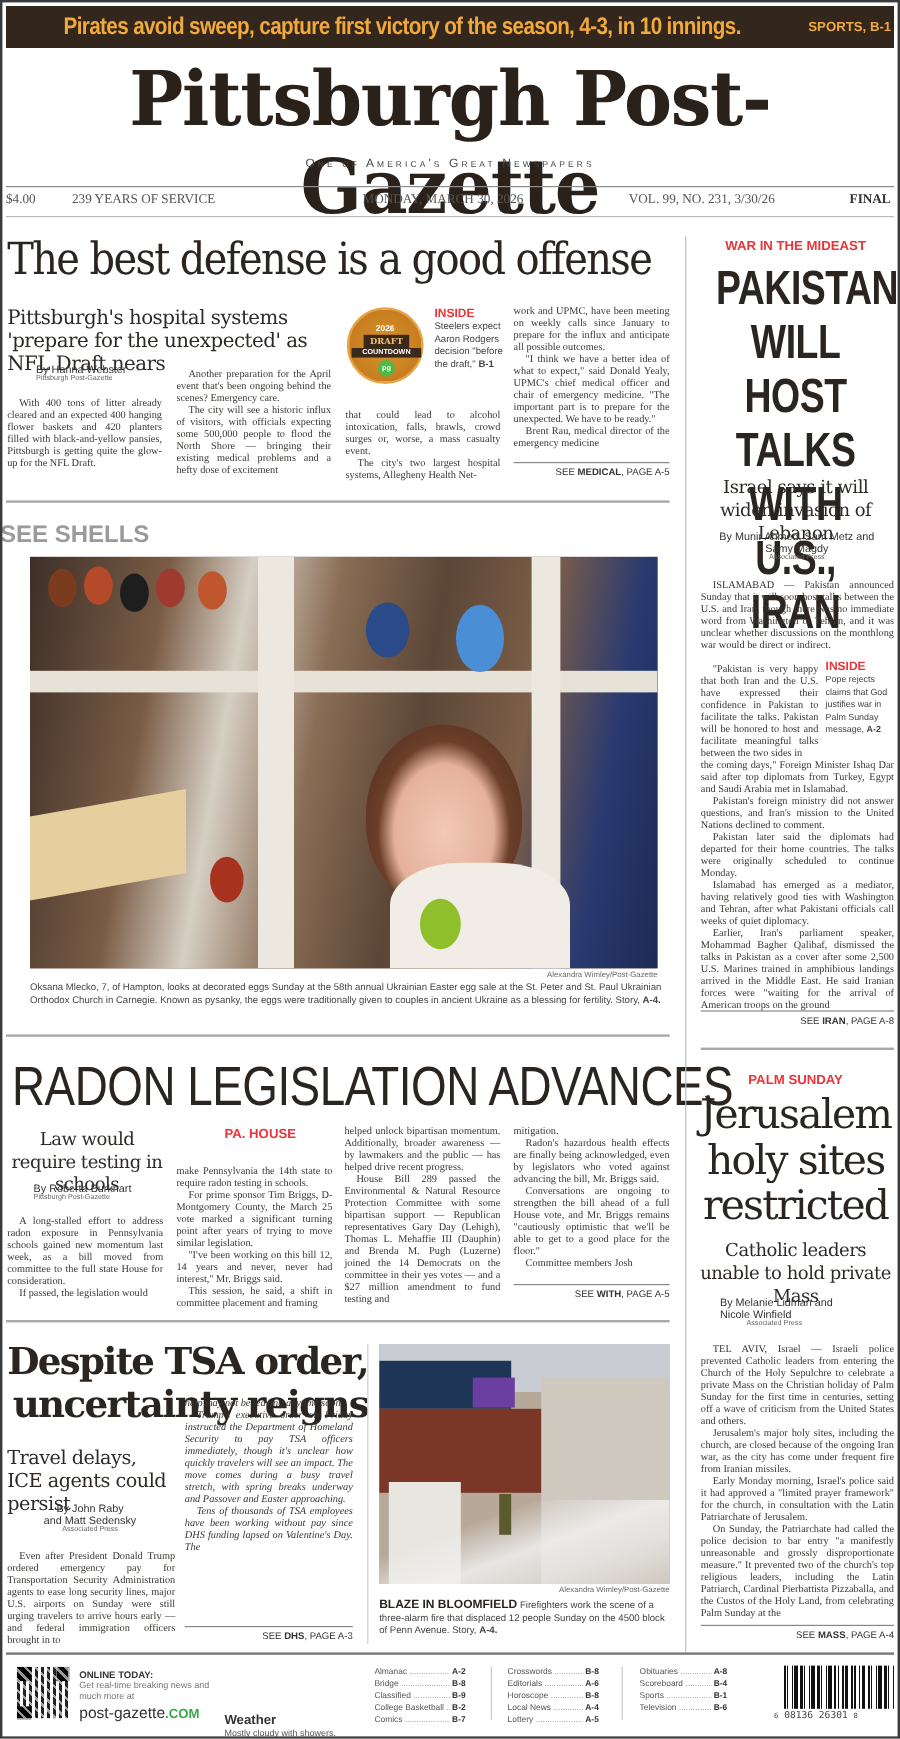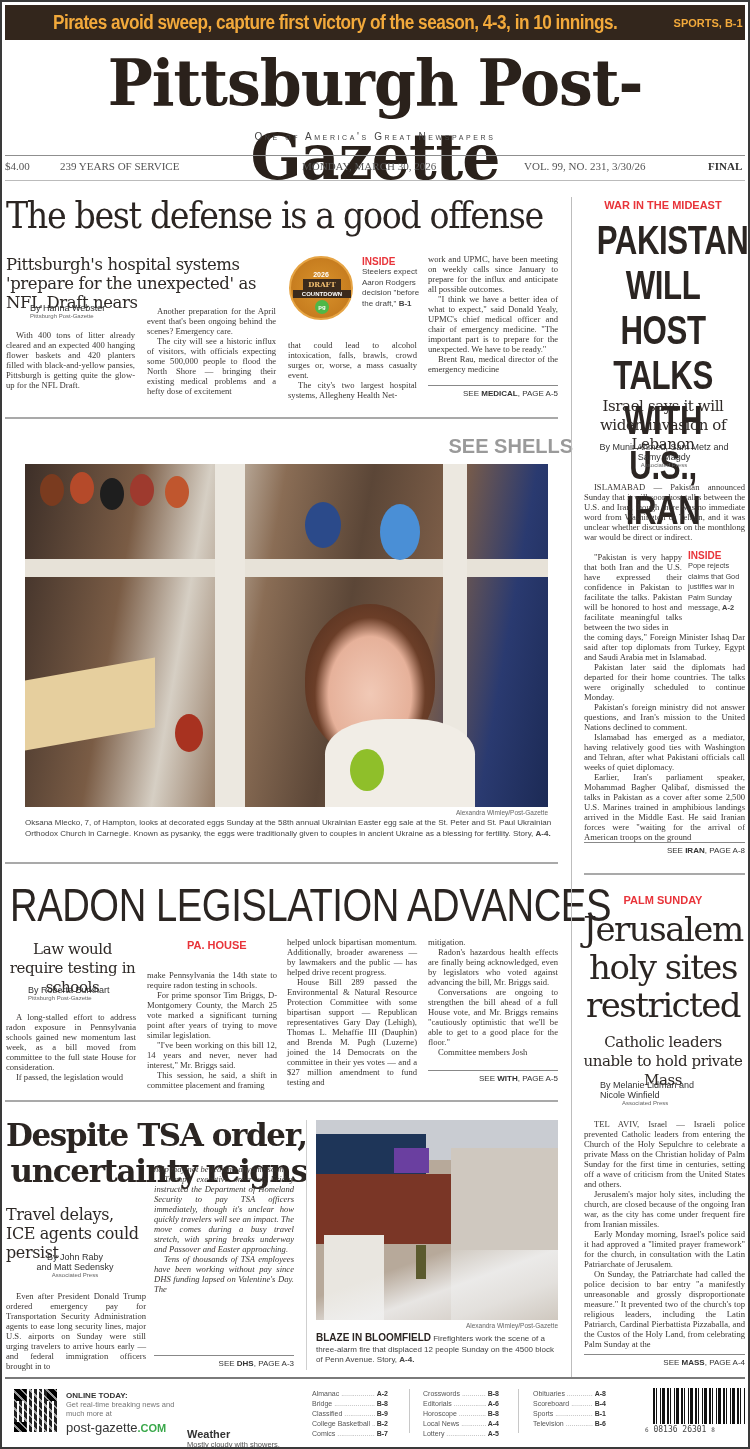--- a/index.html
+++ b/index.html
@@ -123,21 +123,21 @@
   <p style="text-indent:0">work and UPMC, have been meeting on weekly calls since January to prepare for the influx and anticipate all possible outcomes.</p>
   <p>"I think we have a better idea of what to expect," said Donald Yealy, UPMC's chief medical officer and chair of emergency medicine. "The important part is to prepare for the unexpected. We have to be ready."</p>
   <p>Brent Rau, medical director of the emergency medicine</p>
 </div>
 <div class="abs see" style="left:428px; top:385px; width:130px;">
   <span>SEE</span> <b>MEDICAL</b><span>, PAGE A-5</span>
 </div>
 
 <div class="abs" style="left:5px; top:417px; width:553px; height:2px; background:#a9a9a9"></div>
 
-<div class="abs" style="left:0; top:435px; width:573px; text-align:right; font-family:'Liberation Sans',sans-serif; font-weight:bold; font-size:20px; color:#9a9a9a;">SEE SHELLS</div>
+<div class="abs" style="left:0; top:435px; width:573px; text-align:left; font-family:'Liberation Sans',sans-serif; font-weight:bold; font-size:20px; color:#9a9a9a;">SEE SHELLS</div>
 <div class="abs photo1">
   <div class="abs" style="left:0;top:0;width:523px;height:343px;background:linear-gradient(100deg,#3d2f28 0%,#7a5c45 20%,#d6cfc4 32%,#8a6d55 45%,#5b4637 60%,#7d5e48 75%,#2a3a70 88%,#1c2a55 100%);"></div>
   <div class="abs" style="left:0;top:95px;width:523px;height:18px;background:#e7e2d8;"></div>
   <div class="abs" style="left:190px;top:0;width:30px;height:343px;background:#ece8e0;"></div>
   <div class="abs" style="left:418px;top:0;width:24px;height:343px;background:#ece8e0;"></div>
   <div class="abs" style="left:15px;top:10px;width:24px;height:32px;border-radius:50%;background:#7a3b1f;"></div>
   <div class="abs" style="left:45px;top:8px;width:24px;height:32px;border-radius:50%;background:#b54a2a;"></div>
   <div class="abs" style="left:75px;top:14px;width:24px;height:32px;border-radius:50%;background:#1e1e1e;"></div>
   <div class="abs" style="left:105px;top:10px;width:24px;height:32px;border-radius:50%;background:#9e3a2e;"></div>
   <div class="abs" style="left:140px;top:12px;width:24px;height:32px;border-radius:50%;background:#c0562e;"></div>
@@ -243,22 +243,22 @@
 </div>
 <div class="abs body" style="left:584px; top:552px; width:98px;">
   <p>"Pakistan is very happy that both Iran and the U.S. have expressed their confidence in Pakistan to facilitate the talks. Pakistan will be honored to host and facilitate meaningful talks between the two sides in</p>
 </div>
 <div class="abs" style="left:688px; top:550px; width:58px;">
   <div class="inside-label">INSIDE</div>
   <div class="inside-text" style="font-size:7.4px"><span>Pope rejects claims that God justifies war in Palm Sunday message,</span> <b>A-2</b></div>
 </div>
 <div class="abs body" style="left:584px; top:632px; width:161px;">
   <p style="text-indent:0">the coming days," Foreign Minister Ishaq Dar said after top diplomats from Turkey, Egypt and Saudi Arabia met in Islamabad.</p>
+  <p>Pakistan's foreign ministry did not answer questions, and Iran's mission to the United Nations declined to comment.</p>
   <p>Pakistan later said the diplomats had departed for their home countries. The talks were originally scheduled to continue Monday.</p>
-  <p>Pakistan's foreign ministry did not answer questions, and Iran's mission to the United Nations declined to comment.</p>
   <p>Islamabad has emerged as a mediator, having relatively good ties with Washington and Tehran, after what Pakistani officials call weeks of quiet diplomacy.</p>
   <p>Earlier, Iran's parliament speaker, Mohammad Bagher Qalibaf, dismissed the talks in Pakistan as a cover after some 2,500 U.S. Marines trained in amphibious landings arrived in the Middle East. He said Iranian forces were "waiting for the arrival of American troops on the ground</p>
 </div>
 <div class="abs see" style="left:584px; top:842px; width:161px;">
   <span>SEE</span> <b>IRAN</b><span>, PAGE A-8</span>
 </div>
 <div class="abs" style="left:584px; top:873px; width:161px; height:2px; background:#a9a9a9"></div>
 
 <div class="abs kicker" style="left:578px; top:894px; width:170px; text-align:center; font-size:11px;">PALM SUNDAY</div>
 <div class="abs jer-h">

